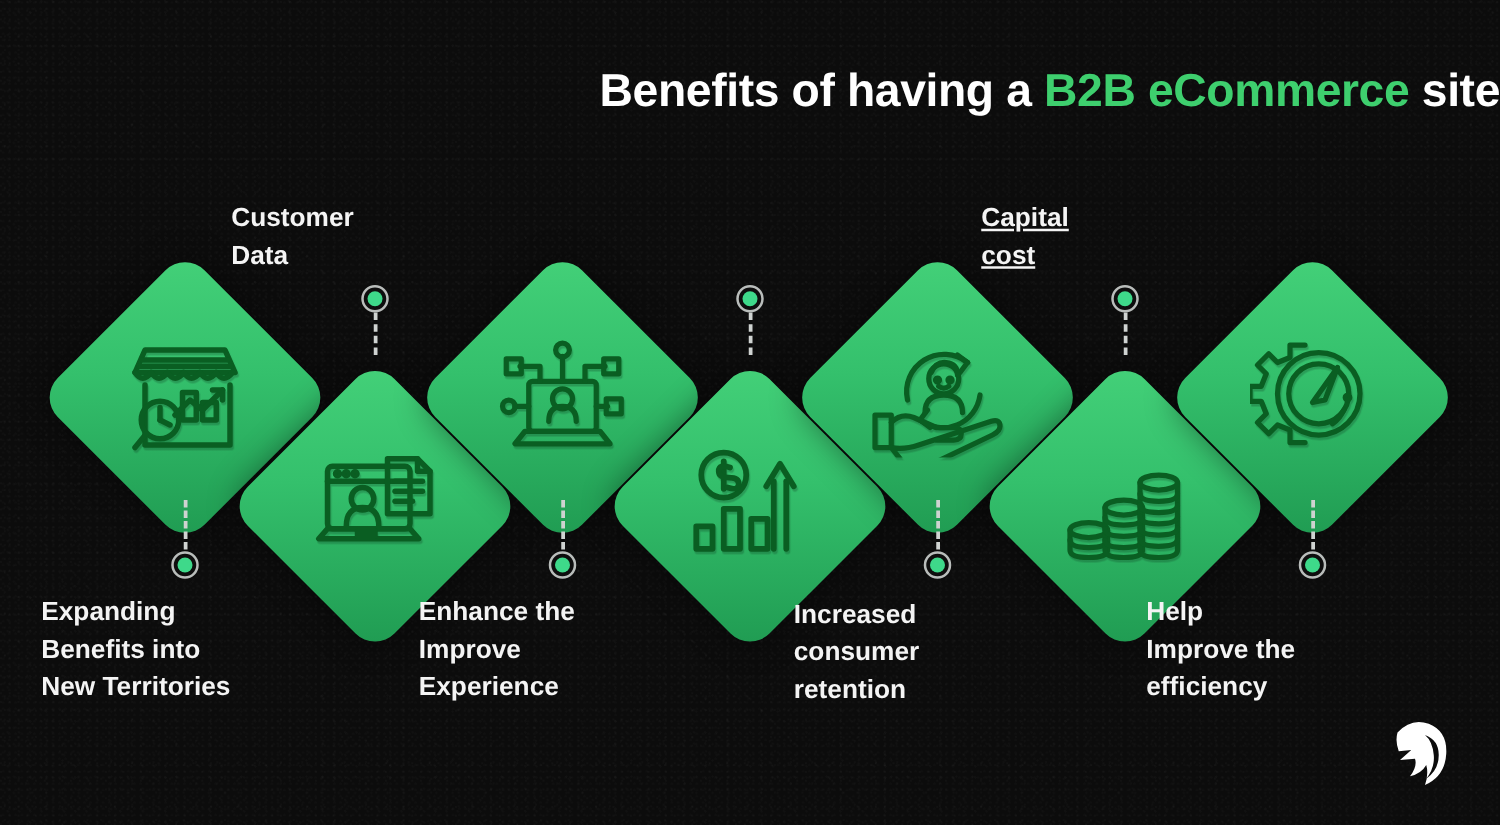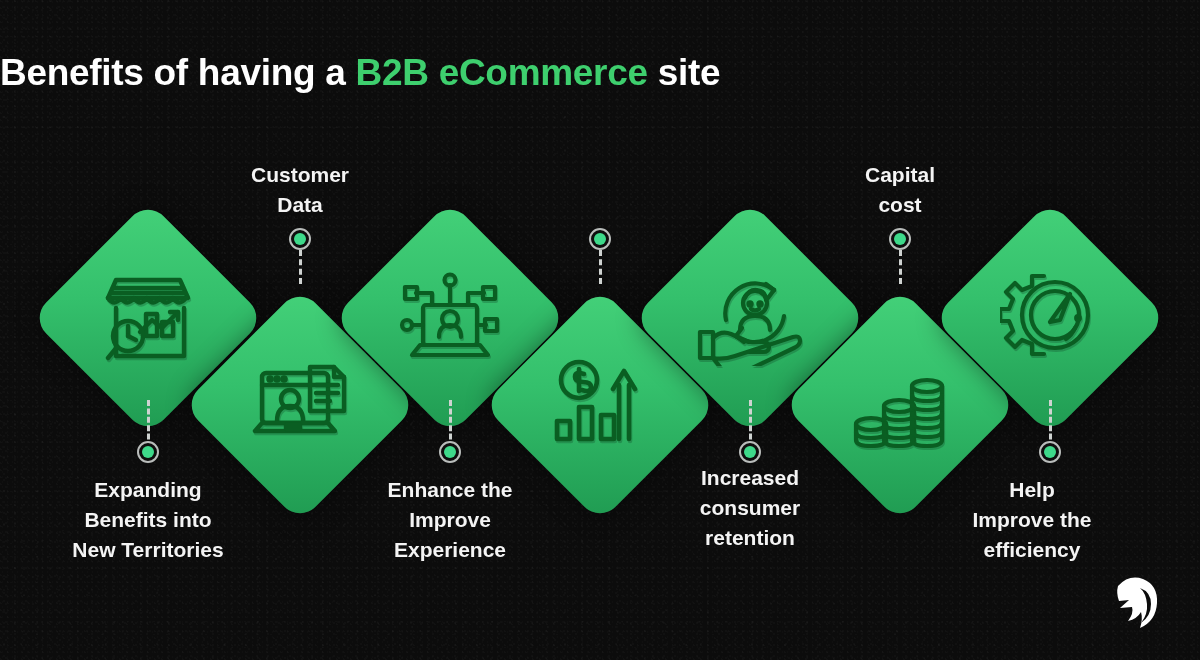--- a/index.html
+++ b/index.html
@@ -20,21 +20,21 @@
       radial-gradient(circle at 50% 40%, rgba(255,255,255,.015) 0 1px, transparent 1px),
       radial-gradient(circle at 22% 88%, rgba(255,255,255,.018) 0 1px, transparent 1px);
     background-size:7px 7px,11px 11px,9px 9px,13px 13px,5px 5px,17px 17px;
     pointer-events:none;
   }
   #stage{position:absolute;inset:0;}
 
   
   .title{
     position:absolute;top:52px;left:0;width:1200px;
-    text-align:left;
+    text-align:right;
     font-size:37px;font-weight:bold;color:#ffffff;
     letter-spacing:-0.3px;
   }
   .title .accent{color:#3ecf6e;}
 
   
   .diamond{
     position:absolute;
     width:166px;height:166px;
     border-radius:22px;
@@ -45,21 +45,20 @@
   .diamond .glyph{
     position:absolute;inset:0;
     transform:rotate(-45deg);
     display:flex;align-items:center;justify-content:center;
   }
   .diamond svg{display:block;filter:drop-shadow(1px 2px 0 rgba(0,0,0,.18));}
 
   
   .label{
     position:absolute;
-    text-align:center;
     color:#f4f4f4;
     font-size:21px;font-weight:bold;
     line-height:1.43;
     width:230px;
   }
 
   
   .dot{
     position:absolute;width:22px;height:22px;border-radius:50%;
     border:2px solid #b9bdbb;
@@ -200,21 +199,21 @@
         <path d="M55 39 q4 3 8 0"></path>
         <path d="M44 60 q0-14 15-14 q15 0 15 14"></path>
         <rect x="4" y="62" width="13" height="26"></rect>
         <path d="M17 68 q8-8 18-4 l18 8 h14 q6 0 6 5 q0 5-6 5 h-14"></path>
         <path d="M17 88 q10 2 22-2 l58-19 q7-2 7 4 q0 4-6 7 l-46 22 q-12 5-24 2 Z"></path>
       </svg>
     </div>
   </div>
   <div class="dash" style="left:749px;top:400px;height:48px;"></div>
   <div class="dot" style="left:739px;top:441px;"></div>
-  <div class="label" style="left:635px;top:463px;white-space:pre-line;">Increased
+  <div class="label" style="left:635px;top:477px;white-space:pre-line;">Increased
 consumer
 retention</div>
 
   <div class="diamond" style="left:817px;top:322px;">
     <div class="glyph">
       <svg width="96" height="86" viewBox="0 0 96 86" fill="none" stroke="#0a5e22" stroke-width="4.2" stroke-linecap="round" stroke-linejoin="round">
         <path d="M4 62 V78 q0 6 15 6 q15 0 15-6 V62"></path>
         <ellipse cx="19" cy="62" rx="15" ry="6"></ellipse>
         <path d="M4 70 q0 6 15 6 q15 0 15-6"></path>
 
@@ -229,21 +228,21 @@
         <path d="M60 33 q0 6 15 6 q15 0 15-6"></path>
         <path d="M60 42 q0 6 15 6 q15 0 15-6"></path>
         <path d="M60 51 q0 6 15 6 q15 0 15-6"></path>
         <path d="M60 60 q0 6 15 6 q15 0 15-6"></path>
         <path d="M60 69 q0 6 15 6 q15 0 15-6"></path>
       </svg>
     </div>
   </div>
   <div class="dash" style="left:899px;top:250px;height:34px;"></div>
   <div class="dot" style="left:889px;top:228px;"></div>
-  <div class="label" style="left:785px;top:160px;white-space:pre-line;">Capital
+  <div class="label" style="left:785px;top:160px;white-space:pre-line;text-decoration:underline;">Capital
 cost</div>
 
   <div class="diamond" style="left:967px;top:235px;">
     <div class="glyph">
       <svg width="100" height="96" viewBox="0 0 100 96" fill="none" stroke="#0a5e22" stroke-width="4.2" stroke-linecap="round" stroke-linejoin="round">
         <path d="M44 6 H32 V16 L22 20 L15 13 L6 22 L13 29 L9 39 H0 V51 H9 L13 61 L6 68 L15 77 L22 70 L32 74 V84 H44"></path>
         <circle cx="55" cy="45" r="33"></circle>
         <circle cx="55" cy="45" r="24"></circle>
         <path d="M50 52 L70 24 L60 50 Z"></path>
         <path d="M75 58 q-3 7-9 11"></path>

